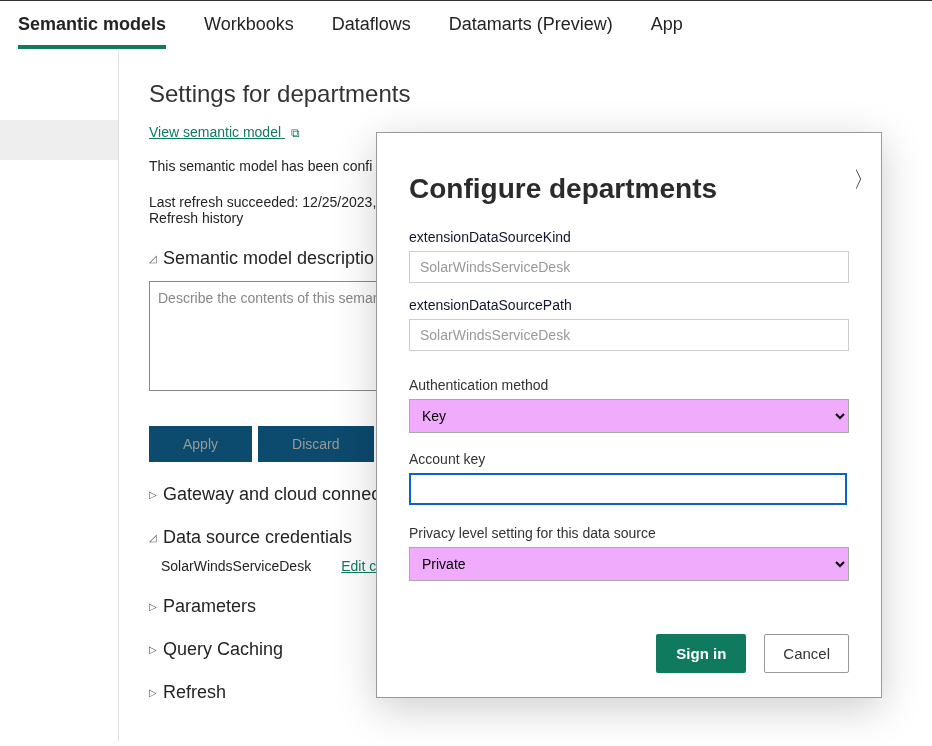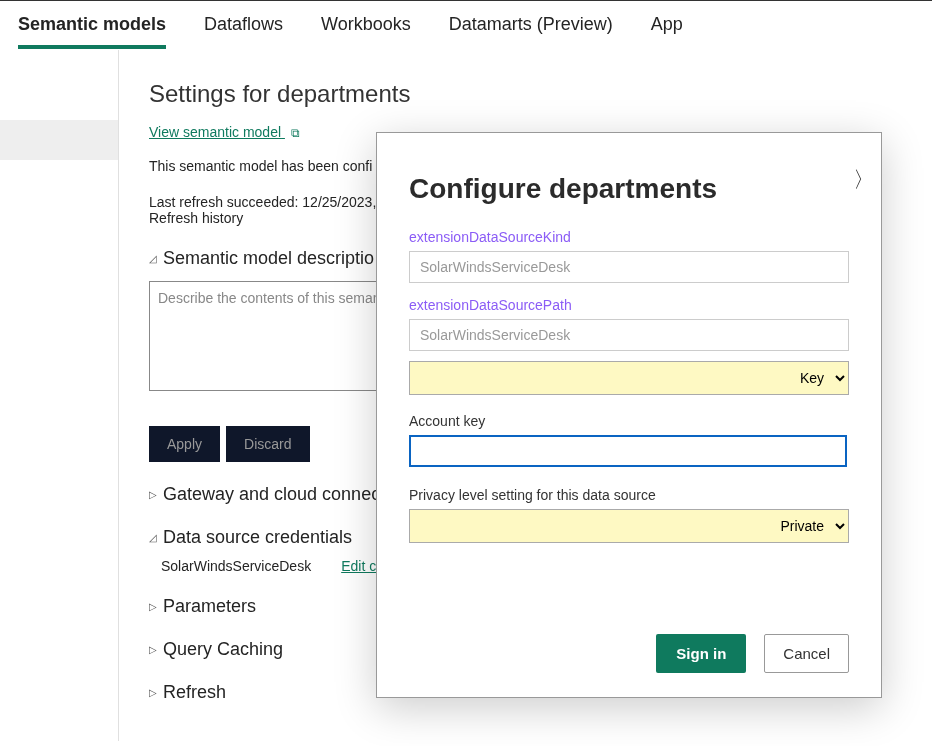--- a/index.html
+++ b/index.html
@@ -115,24 +115,24 @@
       color: #666;
       resize: none;
     }
     .desc-textarea::placeholder { color: #888; }
     .btn-row {
       margin-top: 32px;
       display: flex;
       gap: 6px;
     }
     .btn-flat {
-      background: #0f172a;
+      background: #0c4a6e;
       border: none;
       color: #999;
-      padding: 10px 18px;
+      padding: 10px 34px;
       font-size: 14px;
       cursor: pointer;
     }
     .ds-row {
       margin-top: 10px;
       display: flex;
       align-items: center;
       gap: 30px;
       padding-left: 12px;
     }
@@ -171,21 +171,21 @@
     }
     .modal-title {
       font-size: 28px;
       font-weight: 600;
       color: #2b2b2b;
       margin-bottom: 20px;
       margin-top: 10px;
     }
     .form-label {
       font-size: 14px;
-      color: #8b5cf6;
+      color: #0f172a;
       margin-bottom: 6px;
       margin-top: 4px;
     }
     .form-label-dark {
       font-size: 14px;
       color: #333;
       margin-bottom: 6px;
       margin-top: 16px;
     }
     .form-input {
@@ -199,23 +199,22 @@
     }
     .form-input:disabled {
       color: #999;
       background: #fff;
     }
     .form-select {
       width: 100%;
       border: 1px solid #aaa;
       padding: 7px 8px;
       font-size: 14px;
-      background: #fef9c3;
+      background: #f0abfc;
       margin-bottom: 2px;
-      text-align: right;
     }
     .form-input-focus {
       width: 438px;
       border: 2px solid #0a64c2;
       padding: 6px 8px;
       font-size: 14px;
       outline: none;
       margin-bottom: 4px;
     }
     .form-input-focus:empty::before {
@@ -247,22 +246,22 @@
       border-radius: 2px;
     }
   </style>
 </head>
 <body>
 
 <div class="topbar-line"></div>
 
 <div class="tabs">
   <div class="tab active">Semantic models</div>
+  <div class="tab">Workbooks</div>
   <div class="tab">Dataflows</div>
-  <div class="tab">Workbooks</div>
   <div class="tab">Datamarts (Preview)</div>
   <div class="tab">App</div>
 </div>
 
 <div class="sidebar-bg"></div>
 
 <div class="main">
   <div class="page-title">Settings for departments</div>
 
   <a class="link">
@@ -332,20 +331,21 @@
 <div class="modal">
   <div class="modal-close">〉</div>
   <div class="modal-title">Configure departments</div>
 
   <div class="form-label">extensionDataSourceKind</div>
   <input class="form-input" disabled="" value="SolarWindsServiceDesk" style="">
 
   <div class="form-label">extensionDataSourcePath</div>
   <input class="form-input" disabled="" value="SolarWindsServiceDesk" style="">
 
+  <div class="form-label-dark">Authentication method</div>
   <select class="form-select">
     <option>Key</option>
   </select>
 
   <div class="form-label-dark">Account key</div>
   <input type="text" class="form-input-focus" autofocus="" value="" style="">
 
   <div class="form-label-dark">Privacy level setting for this data source</div>
   <select class="form-select">
     <option>Private</option>

